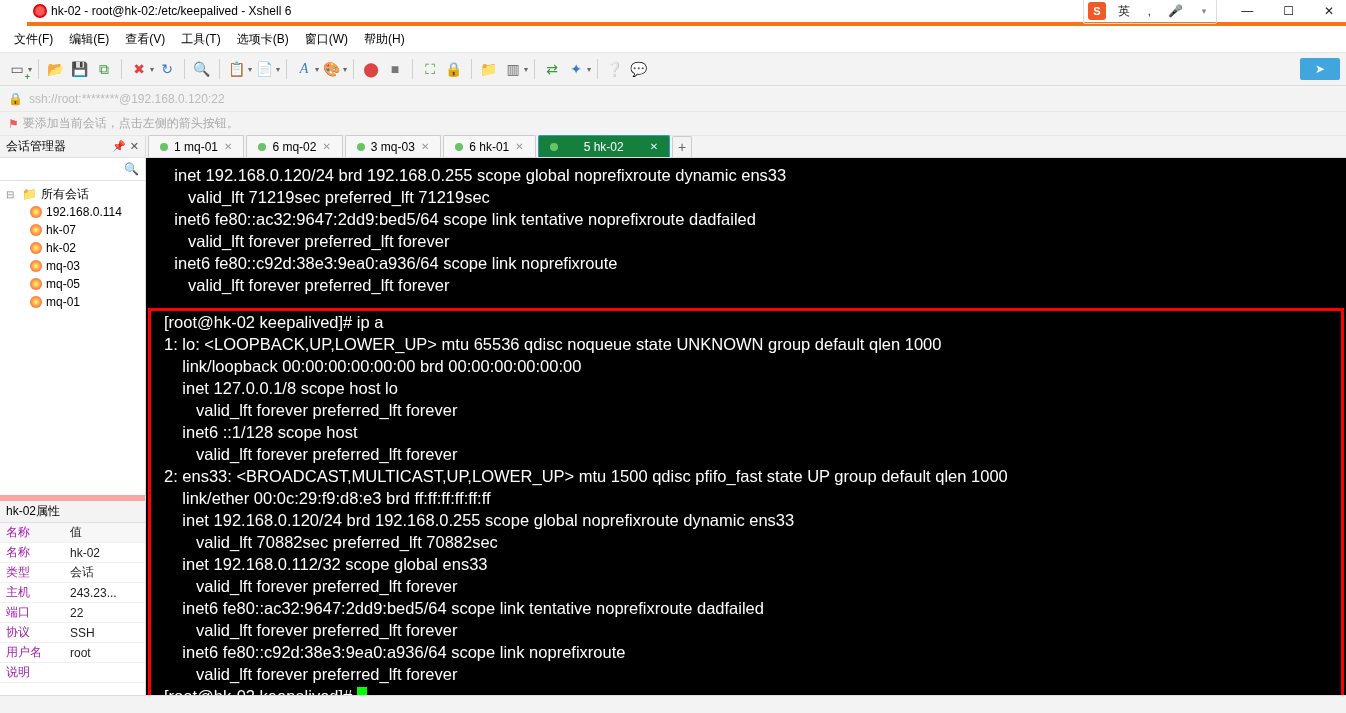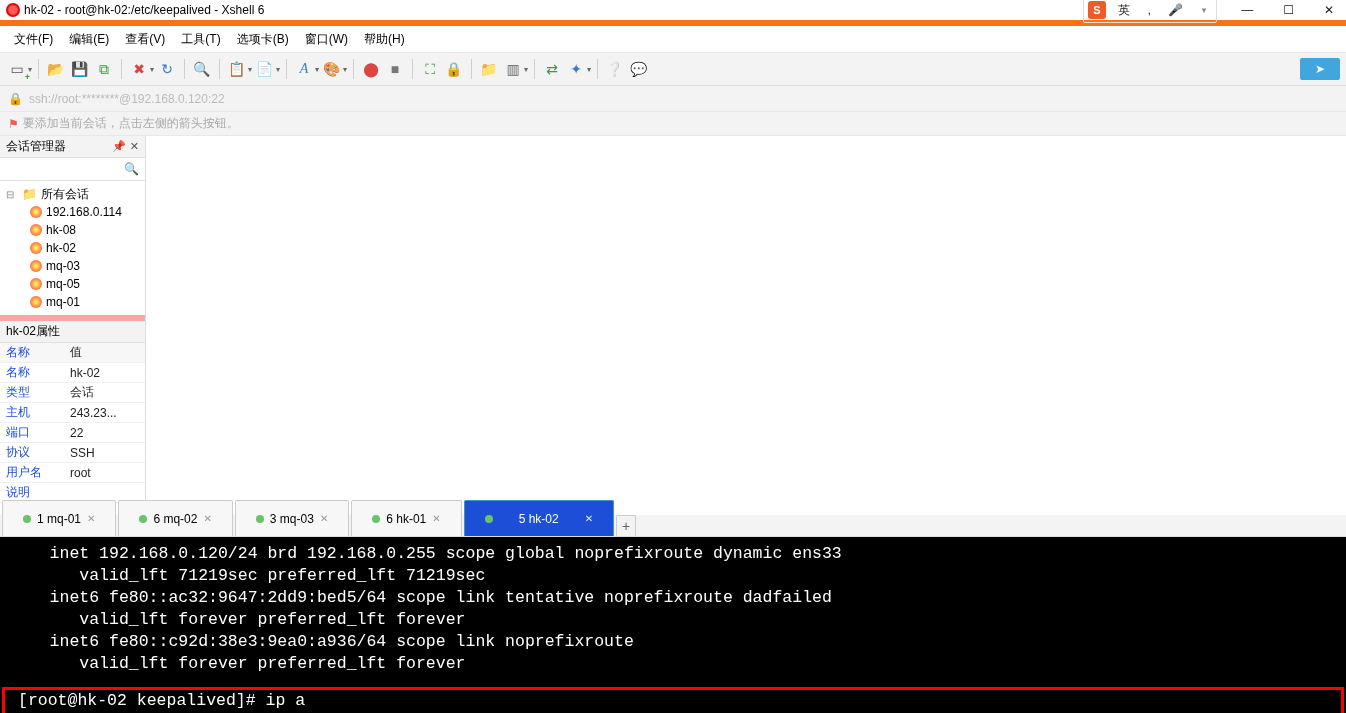--- a/index.html
+++ b/index.html
@@ -1,61 +1,61 @@
 <!DOCTYPE html>
 <html><head>
 <meta charset="utf-8">
 <style>
 * { margin: 0; padding: 0; box-sizing: border-box; }
 body { font-family: "Microsoft YaHei", "Segoe UI", Tahoma, sans-serif; font-size: 12px; background: #fff; overflow: hidden; width: 1346px; height: 713px; }
-.titlebar { height: 26px; display: flex; align-items: center; padding: 0 6px; border-bottom: 6px solid #f97316; background: #fff; font-size: 12px; }
+.titlebar { height: 26px; display: flex; align-items: center; padding: 0 6px; border-bottom: 4px solid #f97316; background: #fff; font-size: 12px; margin-left: 27px; }
 .titlebar .app-icon { width: 14px; height: 14px; background: radial-gradient(circle, #ff5a5a 40%, #d00 60%); border-radius: 50%; margin-right: 4px; position: relative; }
 .window-ctl { margin-left: auto; display: flex; align-items: center; gap: 18px; }
 .window-ctl span { font-family: "Segoe UI Symbol", sans-serif; font-size: 12px; color: #222; padding: 2px 6px; }
 .window-ctl .ime { display:flex; align-items:center; gap:6px; border:1px solid #ddd; border-radius:2px; padding:1px 4px; }
 .window-ctl .ime-icon { width:18px; height:18px; background:#f05a28; color:#fff; display:flex; align-items:center; justify-content:center; border-radius:3px; font-size:11px; font-weight:bold; }
 .menubar { height: 26px; display: flex; align-items: center; padding: 0 6px; font-size: 12px; background:#fff; }
 .menubar span { padding: 4px 8px; }
 .toolbar { height: 34px; background: #f3f3f3; border-top:1px solid #e5e5e5; border-bottom:1px solid #ddd; display:flex; align-items:center; padding: 0 6px; gap:2px; }
 .tb-btn { width: 22px; height: 22px; display:flex; align-items:center; justify-content:center; font-size:14px; color:#555; border-radius:2px; }
 .tb-sep { width:1px; height:20px; background:#d0d0d0; margin:0 4px; }
 .tb-drop { font-size:8px; color:#666; margin-left:-2px; }
 .addrbar { height: 26px; background:#f3f3f3; border-bottom:1px solid #e8e8e8; display:flex; align-items:center; padding:0 8px; font-size:12px; color:#bbb; gap:6px; }
 .lock-icon { color:#e6b84f; font-size:12px; }
 .tipbar { height: 24px; background:#f3f3f3; border-bottom:1px solid #e8e8e8; display:flex; align-items:center; padding:0 8px; font-size:12px; color:#aaa; gap:4px; }
 .flag { color:#f05a5a; font-size:12px; }
-.body-area { display:flex; height: calc(100% - 26px - 26px - 34px - 26px - 24px - 18px); flex-direction: column; }
+.body-area { display:flex; height: calc(100% - 26px - 26px - 34px - 26px - 24px - 18px); }
 .sidebar { width: 146px; border-right:1px solid #ddd; display:flex; flex-direction:column; background:#fff; }
 .panel-hdr { height:22px; background:#f3f3f3; border-bottom:1px solid #e0e0e0; display:flex; align-items:center; padding:0 6px; font-size:12px; }
 .panel-hdr .ctl { margin-left:auto; display:flex; gap:4px; font-size:11px; color:#555; }
 .search { border-bottom:1px solid #e0e0e0; }
 .search input { width:100%; height:22px; border:none; padding:0 20px 0 6px; font-size:12px; outline:none; }
 .search { position:relative; }
 .search-icon { position:absolute; right:6px; top:4px; color:#888; font-size:12px; }
 .tree { flex:1; padding:4px 2px; font-size:12px; overflow:auto; }
 .tree-node { display:flex; align-items:center; height:18px; padding-left:4px; gap:4px; }
 .tree-node.child { padding-left:28px; }
 .tree-toggle { color:#888; font-size:10px; width:12px; }
 .folder-icon { color:#e8b949; font-size:12px; }
 .sess-icon-red { width:12px; height:12px; border-radius:50%; background:radial-gradient(circle,#ff6,#f33); display:inline-block; }
 .props { height: 200px; border-top:6px solid #fca5a5; display:flex; flex-direction:column; }
 .props-grid { flex:1; overflow:auto; font-size:12px; }
 .props-row { display:flex; border-bottom:1px solid #f0f0f0; height:20px; align-items:center; }
-.props-row .k { width:70px; padding-left:6px; color:#1d4ed8; }
+.props-row .k { width:70px; padding-left:6px; color:#a21caf; }
 .props-row .v { flex:1; color:#222; }
 .main { flex:1; display:flex; flex-direction:column; min-width:0; }
 .tabs { height:22px; background:#f3f3f3; border-bottom:1px solid #ddd; display:flex; align-items:flex-end; padding-left:2px; }
-.tab { height:36px; border:1px solid #ccc; border-bottom:none; background:#f7f7f7; margin-right:2px; padding:0 20px; display:flex; align-items:center; gap:6px; font-size:12px; border-radius:2px 2px 0 0; }
-.tab.active { background:#1d4ed8; color:#fff; border-color:#3a97c9;gap:26px; }
+.tab { height:22px; border:1px solid #ccc; border-bottom:none; background:#f7f7f7; margin-right:2px; padding:0 11px; display:flex; align-items:center; gap:6px; font-size:12px; border-radius:2px 2px 0 0; }
+.tab.active { background:#15803d; color:#fff; border-color:#3a97c9;gap:26px; }
 .tab .dot { width:8px; height:8px; border-radius:50%; background:#6ac36a; }
 .tab.active .dot { background:#6ac36a; }
 .tab .close { color:#999; font-size:10px; }
 .tab.active .close { color:#e0f0fa; }
 .tab-add { width:20px; height:21px; border:1px solid #ccc; border-bottom:none; display:flex; align-items:center; justify-content:center; font-size:14px; color:#666; border-radius:2px 2px 0 0; }
-.terminal { flex:1; background:#000; color:#fff; font-family:Liberation Mono, monospace; font-size:16.5px; line-height:22px; padding:6px 10px; overflow:hidden; white-space:pre; letter-spacing:0px; position:relative; }
+.terminal { flex:1; background:#000; color:#fff; font-family:Liberation Sans, sans-serif; font-size:16.5px; line-height:22px; padding:6px 10px; overflow:hidden; white-space:pre; letter-spacing:0px; position:relative; }
 .cursor { display:inline-block; width:10px; height:18px; background:#0f0; vertical-align:text-bottom; }
 .statusbar { height:18px; background:#f3f3f3; border-top:1px solid #ddd; }
 .tb-green { color:#3a9d3a; }
 .tb-plus-overlay { position:relative; }
 .tb-plus-overlay::after { content:"+"; position:absolute; right:-2px; bottom:-2px; color:#3a9d3a; font-size:9px; font-weight:bold; }
 .tb-red { color:#d44; }
 .tb-blue { color:#3a7ac8; }
 .tb-orange { color:#e8922a; }
 .send-btn { margin-left:auto; width:40px; height:22px; background:#41a6dd; border-radius:2px; display:flex; align-items:center; justify-content:center; color:#fff; font-size:12px; }
 .mic { color:#56a7e0; }
@@ -162,21 +162,21 @@
         <span class="folder-icon">📁</span>
         <span>所有会话</span>
       </div>
       <div id="sess-list">
           <div class="tree-node child">
             <span class="sess-icon-red"></span>
             <span>192.168.0.114</span>
           </div>
           <div class="tree-node child">
             <span class="sess-icon-red"></span>
-            <span>hk-08</span>
+            <span>hk-07</span>
           </div>
           <div class="tree-node child">
             <span class="sess-icon-red"></span>
             <span>hk-02</span>
           </div>
           <div class="tree-node child">
             <span class="sess-icon-red"></span>
             <span>mq-03</span>
           </div>
           <div class="tree-node child">

